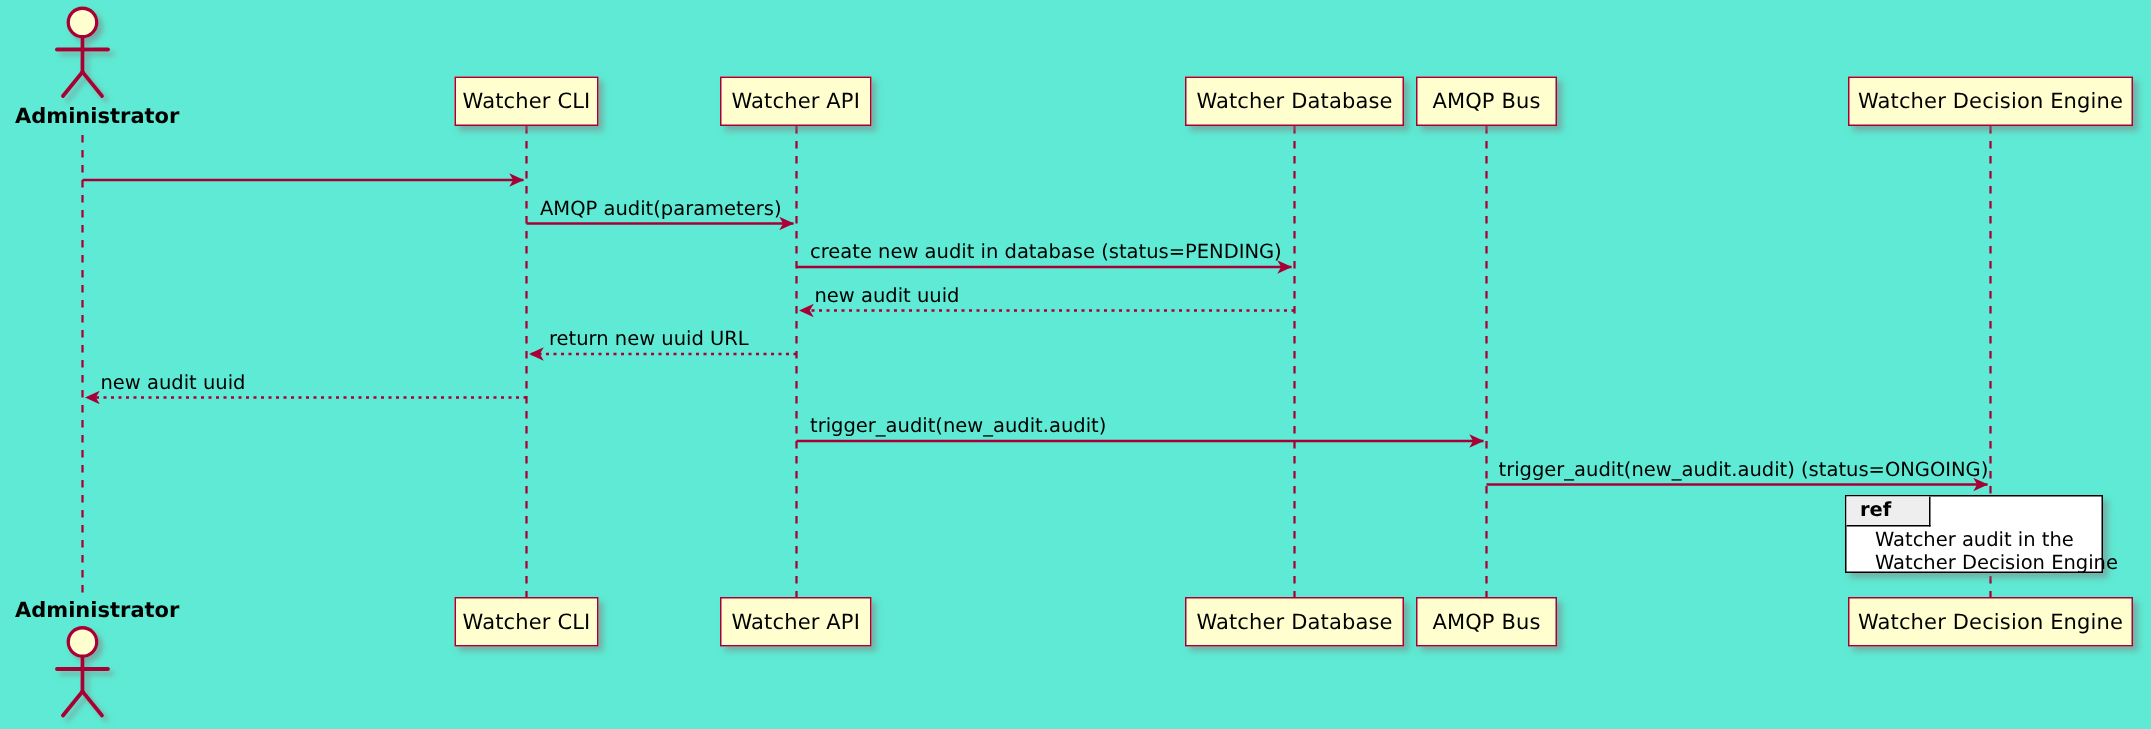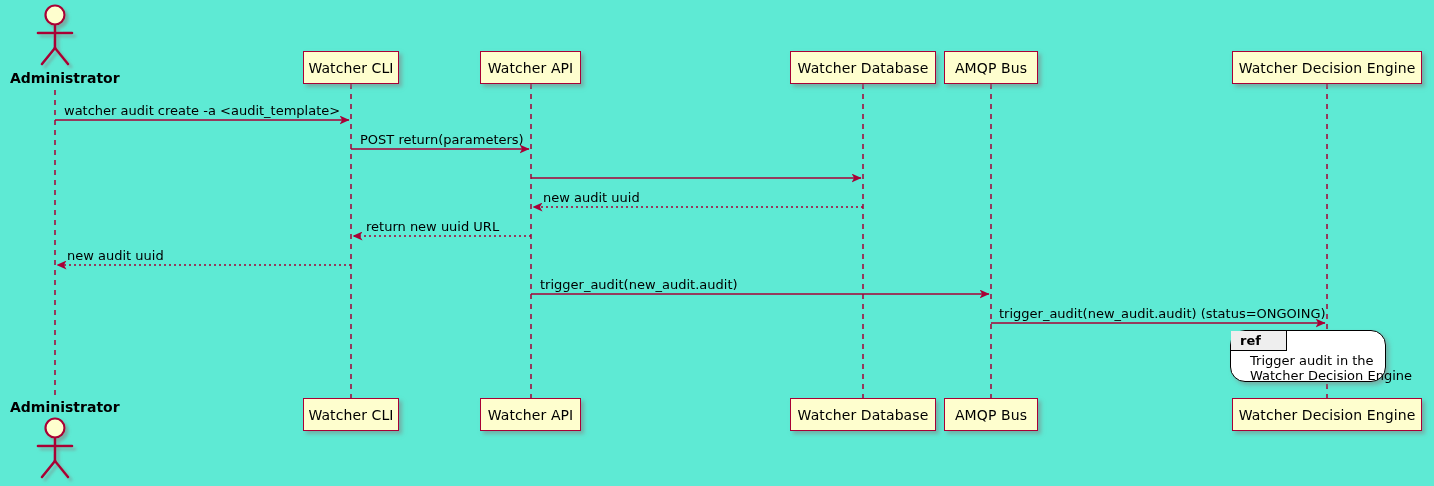--- a/index.html
+++ b/index.html
@@ -183,28 +183,28 @@
   <div class="participant" style="left:944px; top:398px; width:94px; height:33px;">
     <span>AMQP Bus</span>
   </div>
   <div class="participant" style="left:1232px; top:398px; width:190px; height:33px;">
     <span>Watcher Decision Engine</span>
   </div>
 
   <div class="actor-label" style="left:10px; top:70px;">Administrator</div>
   <div class="actor-label" style="left:10px; top:399px;">Administrator</div>
 
-  <div class="msg-label" style="left:64px; top:104px;">watcher audit create -a &lt;audit_template&gt;</div>
-  <div class="msg-label" style="left:360px; top:133px;">POST return(parameters)</div>
+  <div class="msg-label" style="left:360px; top:133px;">AMQP audit(parameters)</div>
+  <div class="msg-label" style="left:540px; top:162px;">create new audit in database (status=PENDING)</div>
   <div class="msg-label" style="left:543px; top:191px;">new audit uuid</div>
   <div class="msg-label" style="left:366px; top:220px;">return new uuid URL</div>
   <div class="msg-label" style="left:67px; top:249px;">new audit uuid</div>
   <div class="msg-label" style="left:540px; top:278px;">trigger_audit(new_audit.audit)</div>
   <div class="msg-label" style="left:999px; top:307px;">trigger_audit(new_audit.audit) (status=ONGOING)</div>
 
-  <div class="ref-box" style="left:1230px; top:330px; width:156px; height:52px;border-radius:15px;">
+  <div class="ref-box" style="left:1230px; top:330px; width:172px; height:52px;">
     <div class="ref-tab" style="width:55px;"></div>
     <div class="ref-tab-label">ref</div>
-    <div class="ref-text" style="top:22px;">Trigger audit in the</div>
+    <div class="ref-text" style="top:22px;">Watcher audit in the</div>
     <div class="ref-text" style="top:37px;">Watcher Decision Engine</div>
   </div>
 
 </div>
 
 </body></html>

